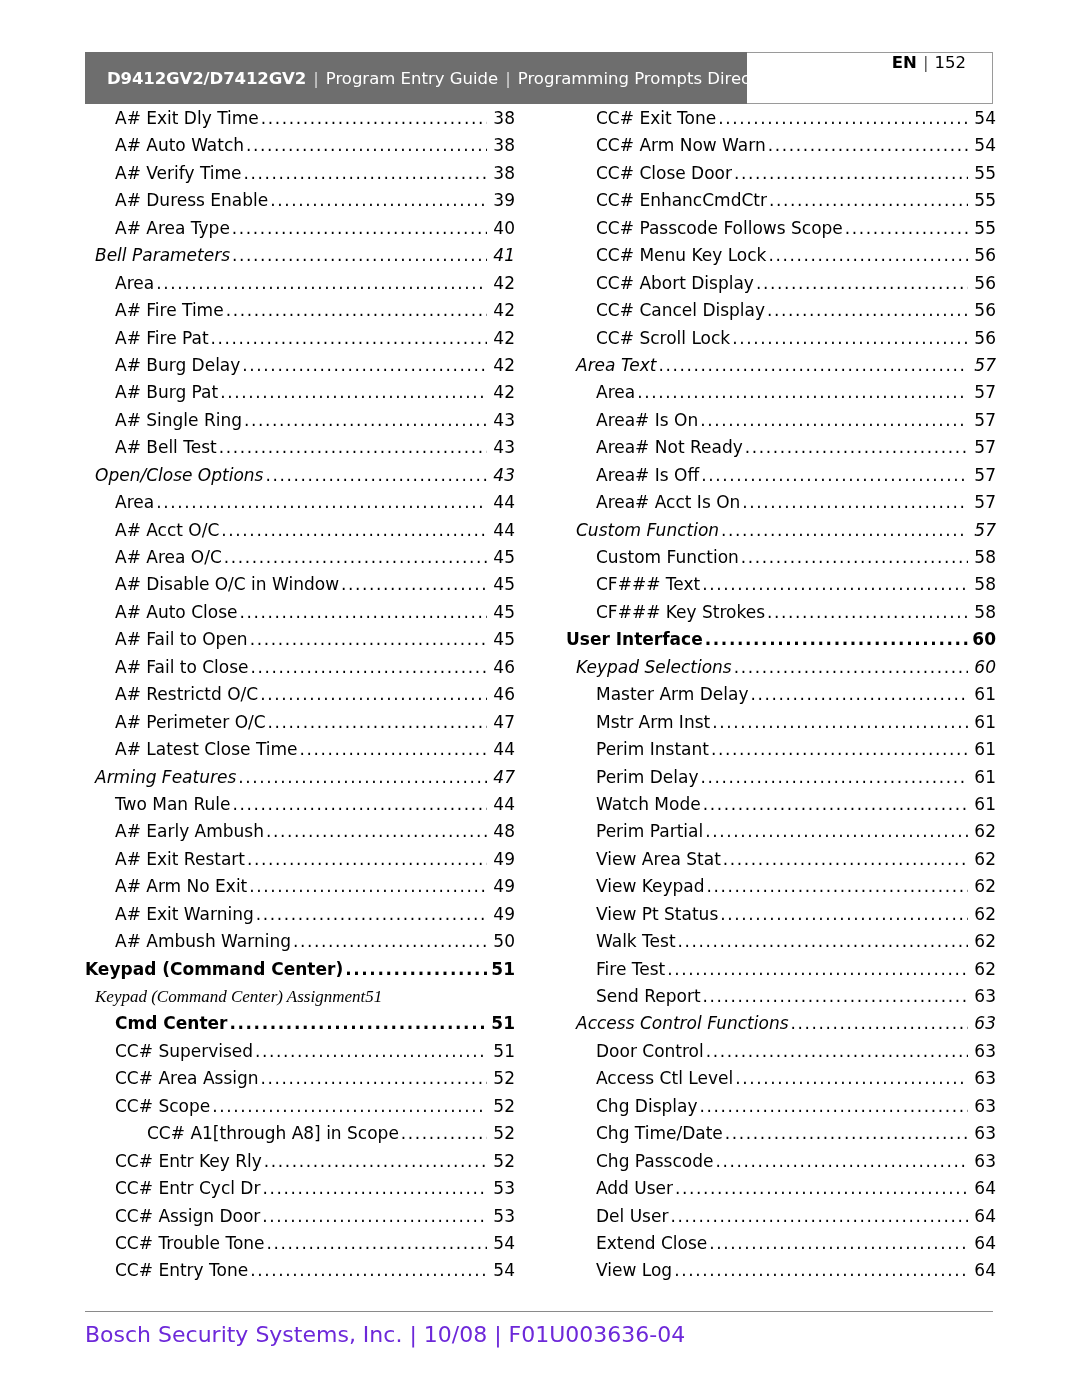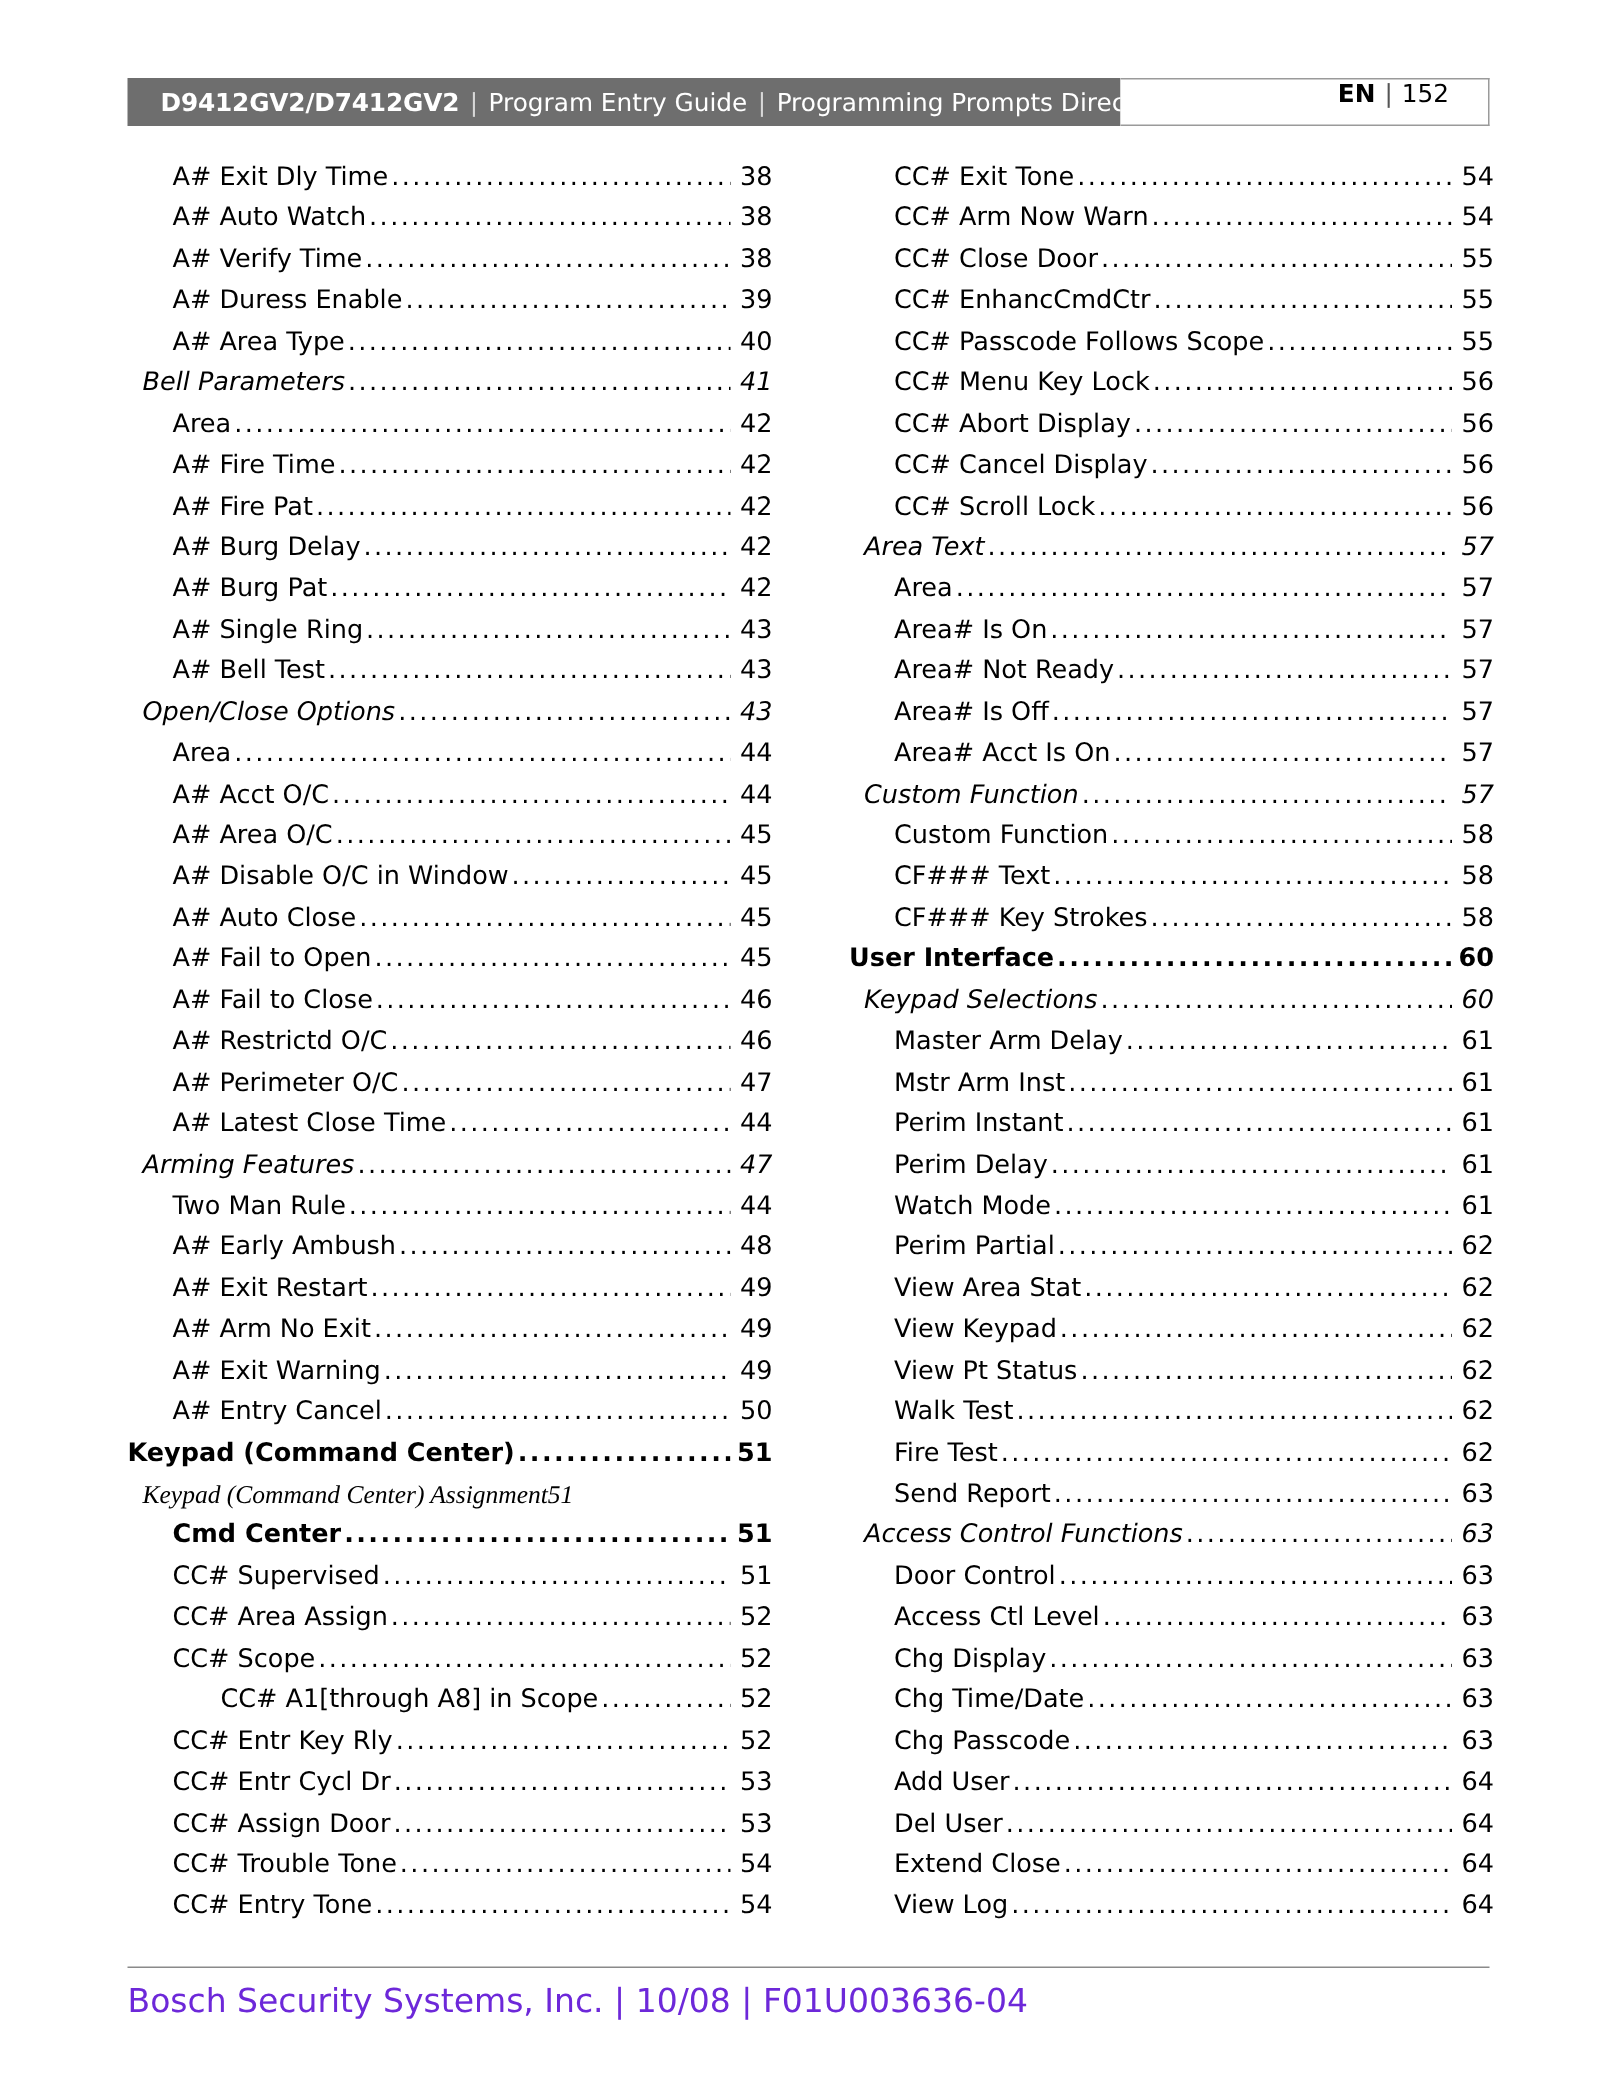--- a/index.html
+++ b/index.html
@@ -15,21 +15,21 @@
     position: relative;
     overflow: hidden;
   }
 
   
   .page-header {
     position: absolute;
     left: 85px;
     top: 52px;
     width: 908px;
-    height: 32px;
+    height: 52px;
     display: flex;
     box-sizing: border-box;
   }
   .header-left {
     background: #6e6e6e;
     flex: 1 1 auto;
     display: flex;
     align-items: center;
     padding-left: 22px;
     box-sizing: border-box;
@@ -318,21 +318,21 @@
         <span class="label">A# Arm No Exit</span>
         <span class="leader">........................................................................................................................</span>
         <span class="pg">49</span>
       </div>
       <div class="entry lvl3 s-plain">
         <span class="label">A# Exit Warning</span>
         <span class="leader">........................................................................................................................</span>
         <span class="pg">49</span>
       </div>
       <div class="entry lvl3 s-plain">
-        <span class="label">A# Entry Cancel</span>
+        <span class="label">A# Ambush Warning</span>
         <span class="leader">........................................................................................................................</span>
         <span class="pg">50</span>
       </div>
       <div class="entry lvl1 s-bold">
         <span class="label">Keypad (Command Center)</span>
         <span class="leader">........................................................................................................................</span>
         <span class="pg">51</span>
       </div>
       <div class="entry lvl2 s-ital noleader">
         <span class="label">Keypad (Command Center) Assignment51</span>

